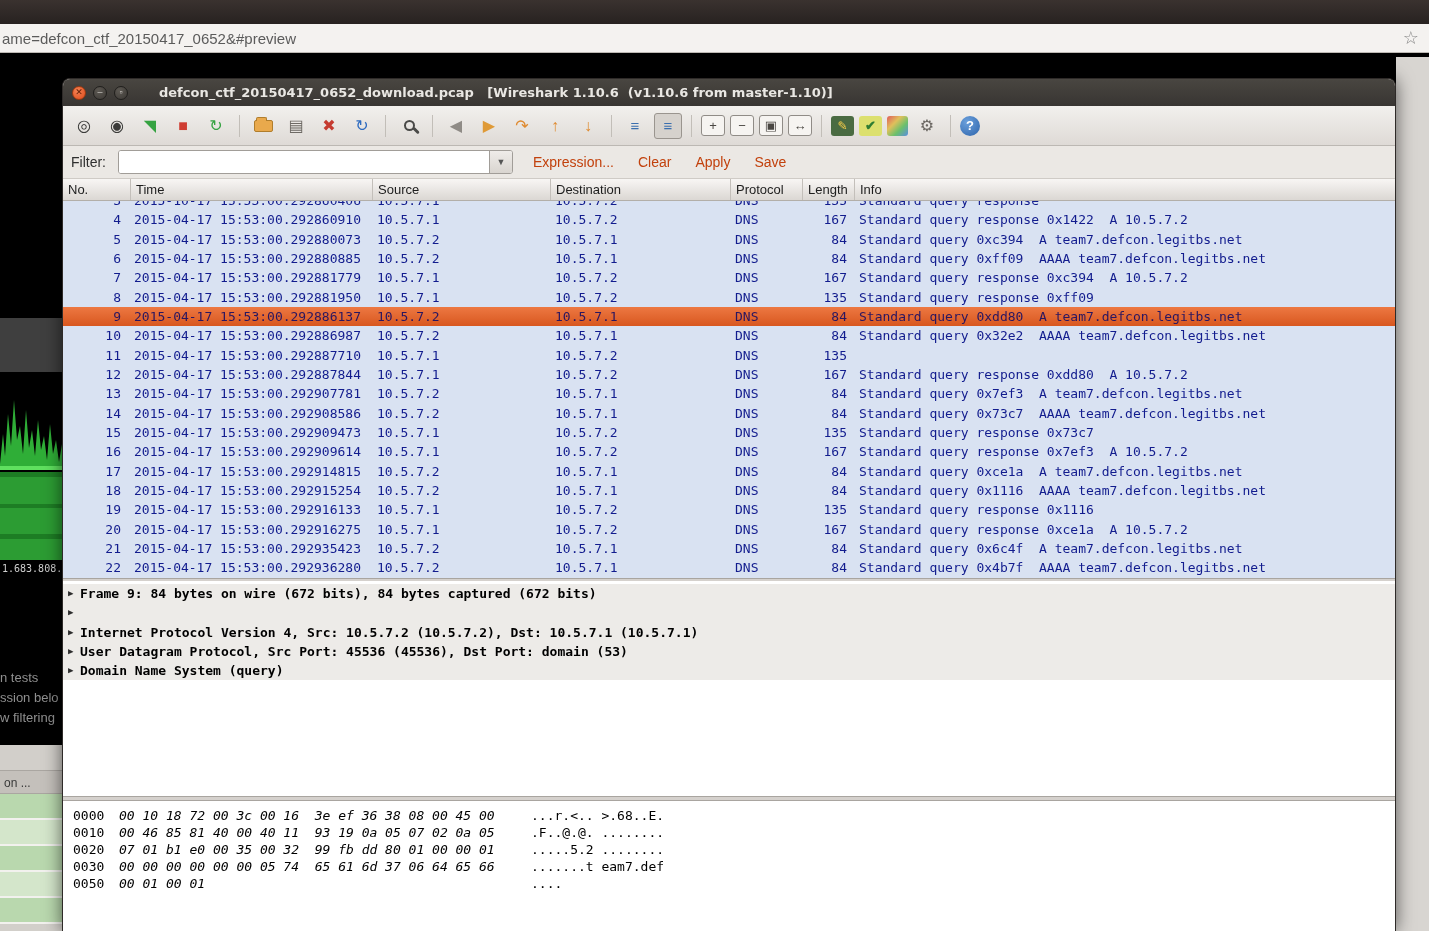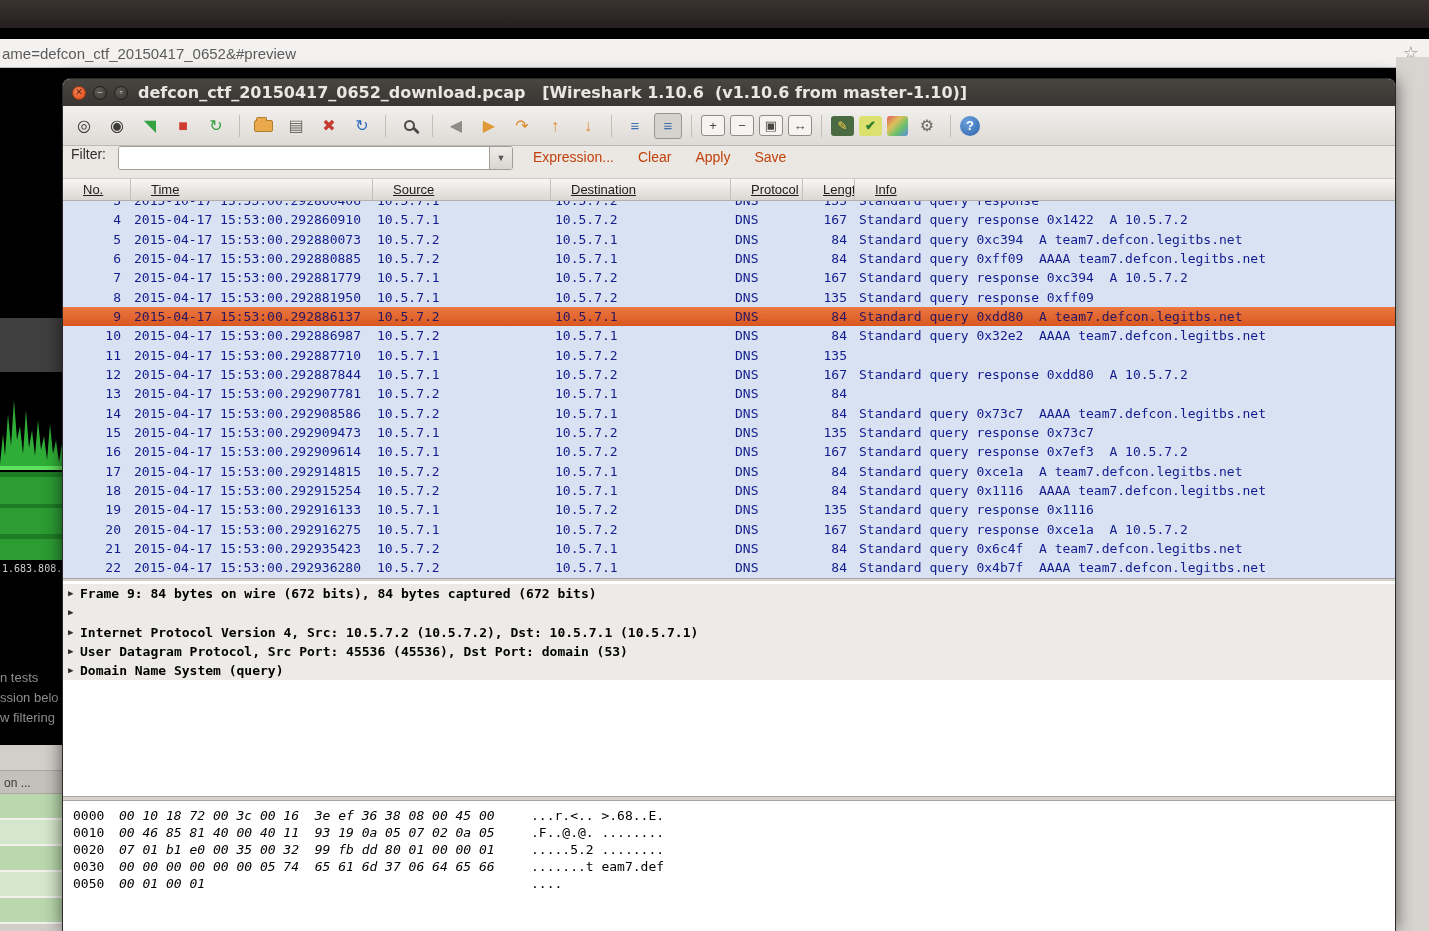--- a/index.html
+++ b/index.html
@@ -2,21 +2,21 @@
 <html><head>
 <meta charset="utf-8">
 <style>
   * { margin:0; padding:0; box-sizing:border-box; }
   html,body { width:1429px; height:931px; overflow:hidden; background:#000; font-family:"Liberation Sans", sans-serif; }
   .abs { position:absolute; }
 
   
   #top-strip { left:0; top:0; width:1429px; height:28px;
     background:linear-gradient(#3a322f,#241f1e); }
-  #url-bar { left:0; top:39px; width:1429px; height:29px; background:#f4f2f0;
+  #url-bar { left:0; top:24px; width:1429px; height:29px; background:#f4f2f0;
     border-bottom:1px solid #bdb9b4; display:flex; align-items:center; }
   #url-text { font-size:15px; color:#5b5b5b; padding-left:2px; flex:1; white-space:pre; overflow:hidden; }
   #bookmark-star { font-size:18px; color:#8a8a8a; padding:0 10px; }
   #right-strip { left:1396px; top:57px; width:33px; height:874px; background:#d8d5d1; }
 
   
   #bg-grayblock { left:0; top:318px; width:62px; height:54px; background:#3f3f3f; }
   #bg-wave { left:0; top:376px; }
   #bg-counter { left:2px; top:563px; font-size:10px; color:#cfcfcf; font-family:"DejaVu Sans Mono",monospace; }
   #bg-texts { left:0; top:668px; width:62px; color:#8f8f8f; font-size:13px; line-height:20px; white-space:nowrap; overflow:hidden; }
@@ -32,52 +32,52 @@
     border:1px solid #2e2a28; border-bottom:none; border-radius:8px 8px 0 0;
     overflow:hidden; display:flex; flex-direction:column; background:#ebe8e4;
     box-shadow:0 0 18px rgba(0,0,0,.6); }
 
   #titlebar { height:27px; flex:none; background:linear-gradient(#494641,#383532);
     display:flex; align-items:center; padding-left:9px; gap:7px; }
   .wbtn { width:14px; height:14px; border-radius:50%; display:flex; align-items:center; justify-content:center;
     font-size:9px; line-height:1; }
   .wbtn.close { background:radial-gradient(circle at 35% 30%, #f48152, #df4c1d); color:#5e1c05; border:1px solid #9c3a12; }
   .wbtn.min, .wbtn.max { background:radial-gradient(circle at 35% 30%, #5c5852, #3b3834); color:#cfccc7; border:1px solid #211f1d; }
-  #title-text { color:#e9e7e3; font-weight:bold; font-size:16px; font-family:"DejaVu Sans", sans-serif; white-space:pre; margin-left:3px; overflow:hidden; }
+  #title-text { color:#e9e7e3; font-weight:bold; font-size:13px; font-family:"DejaVu Sans", sans-serif; white-space:pre; margin-left:24px; overflow:hidden; }
 
   #toolbar { height:40px; flex:none; background:linear-gradient(#f2f0ed,#deDAD6); background:linear-gradient(#f2f0ed,#dedad6);
     border-bottom:1px solid #bcb8b3; display:flex; align-items:center; padding:0 7px; gap:5px; }
   .tb-icon { width:28px; height:26px; display:flex; align-items:center; justify-content:center; font-size:16px; border-radius:3px; }
   .tb-sep { width:1px; height:22px; background:#c2beb8; margin:0 4px; flex:none; }
   .tb-icon.list-btn { font-size:15px; border:1px solid transparent; }
   .tb-icon.pressed { border:1px solid #9a958f; background:#d6d2cd; }
   .tb-icon.boxed { width:24px; height:21px; border:1px solid #908c87; background:#f6f4f1; font-size:13px; }
   .tb-icon.cap-filter { width:23px; height:20px; background:#4a6b42; color:#ffd24a; font-size:12px; }
   .tb-icon.disp-filter { width:23px; height:20px; background:#dce06e; color:#2e7d32; font-size:13px; font-weight:bold; }
   .tb-icon.coloring { width:21px; height:20px; background:linear-gradient(135deg,#e05b5b 0%,#e0c05b 35%,#6bc06b 65%,#5b8ee0 100%); }
   .tb-icon.help { width:20px; height:20px; border-radius:50%; background:radial-gradient(circle at 35% 30%,#6ba0dc,#2d64ab); color:#fff; font-weight:bold; font-size:13px; }
   .tb-icon.folder { width:28px; }
   .folder-shape { width:19px; height:12px; background:#e9a94c; border:1px solid #b07d2c; border-radius:2px; position:relative; }
   .folder-shape::before { content:""; position:absolute; top:-4px; left:1px; width:9px; height:3px; background:#e9a94c; border:1px solid #b07d2c; border-bottom:none; border-radius:2px 2px 0 0; }
   .mag-shape { width:11px; height:11px; border:2px solid #4a4a48; border-radius:50%; position:relative; }
   .mag-shape::after { content:""; position:absolute; width:8px; height:3px; background:#4a4a48; transform:rotate(45deg); right:-7px; bottom:-3px; border-radius:2px; }
 
   #filterbar { height:33px; flex:none; background:#ebe8e4; border-bottom:1px solid #cfcbc6;
-    display:flex; align-items:flex-start; padding:0 8px; gap:12px; font-size:14px; color:#2f2f2f; }
+    display:flex; align-items:center; padding:0 8px; gap:12px; font-size:14px; color:#2f2f2f; }
   #filter-input-wrap { width:395px; height:24px; background:#fff; border:1px solid #a19d98; border-radius:3px; display:flex; overflow:hidden; }
   #filter-input { flex:1; border:none; outline:none; font-size:13px; padding:0 6px; font-family:"DejaVu Sans Mono",monospace; background:#fff; }
   #filter-combo { width:23px; background:linear-gradient(#efece9,#d9d5d0); border-left:1px solid #a19d98; display:flex; align-items:center; justify-content:center; font-size:9px; color:#555; }
   .filter-btn { color:#c2410c; padding:3px 6px; }
   #filter-expression { margin-left:2px; }
 
   #col-header { height:22px; flex:none; display:grid;
     grid-template-columns:68px 242px 178px 180px 72px 52px 1fr;
     background:linear-gradient(#f8f6f4,#dbd7d3); border-bottom:1px solid #b3afa9;
     font-size:13px; color:#1d1d1d; line-height:21px; }
-  .hcell { border-right:1px solid #c3bfba; padding-left:20px; overflow:hidden; white-space:nowrap;text-decoration:underline; }
+  .hcell { border-right:1px solid #c3bfba; padding-left:5px; overflow:hidden; white-space:nowrap; }
   .hcell:last-child { border-right:none; }
 
   #packet-list { height:377px; flex:none; overflow:hidden; background:#fff;
     font-family:"DejaVu Sans Mono",monospace; font-size:13px; }
   .pkt-row { display:grid; grid-template-columns:68px 242px 178px 180px 72px 52px 1fr;
     height:19.33px; line-height:19.4px; background:#d9e2f2; color:#121c8e; white-space:pre; overflow:hidden; }
   .pkt-row.partial { margin-top:-10px; }
   .pkt-row.selected { background:linear-gradient(#ed7842,#d8571f); color:#2a1660; }
   .pkt-row .c { overflow:hidden; }
   .c-no { text-align:right; padding-right:10px; }
@@ -296,20 +296,21 @@
     <span class="c c-len">167</span>
     <span class="c c-info">Standard query response 0xdd80  A 10.5.7.2</span>
   </div>
       <div class="pkt-row">
     <span class="c c-no">13</span>
     <span class="c c-time">2015-04-17 15:53:00.292907781</span>
     <span class="c c-src">10.5.7.2</span>
     <span class="c c-dst">10.5.7.1</span>
     <span class="c c-proto">DNS</span>
     <span class="c c-len">84</span>
+    <span class="c c-info">Standard query 0x7ef3  A team7.defcon.legitbs.net</span>
   </div>
       <div class="pkt-row">
     <span class="c c-no">14</span>
     <span class="c c-time">2015-04-17 15:53:00.292908586</span>
     <span class="c c-src">10.5.7.2</span>
     <span class="c c-dst">10.5.7.1</span>
     <span class="c c-proto">DNS</span>
     <span class="c c-len">84</span>
     <span class="c c-info">Standard query 0x73c7  AAAA team7.defcon.legitbs.net</span>
   </div>

